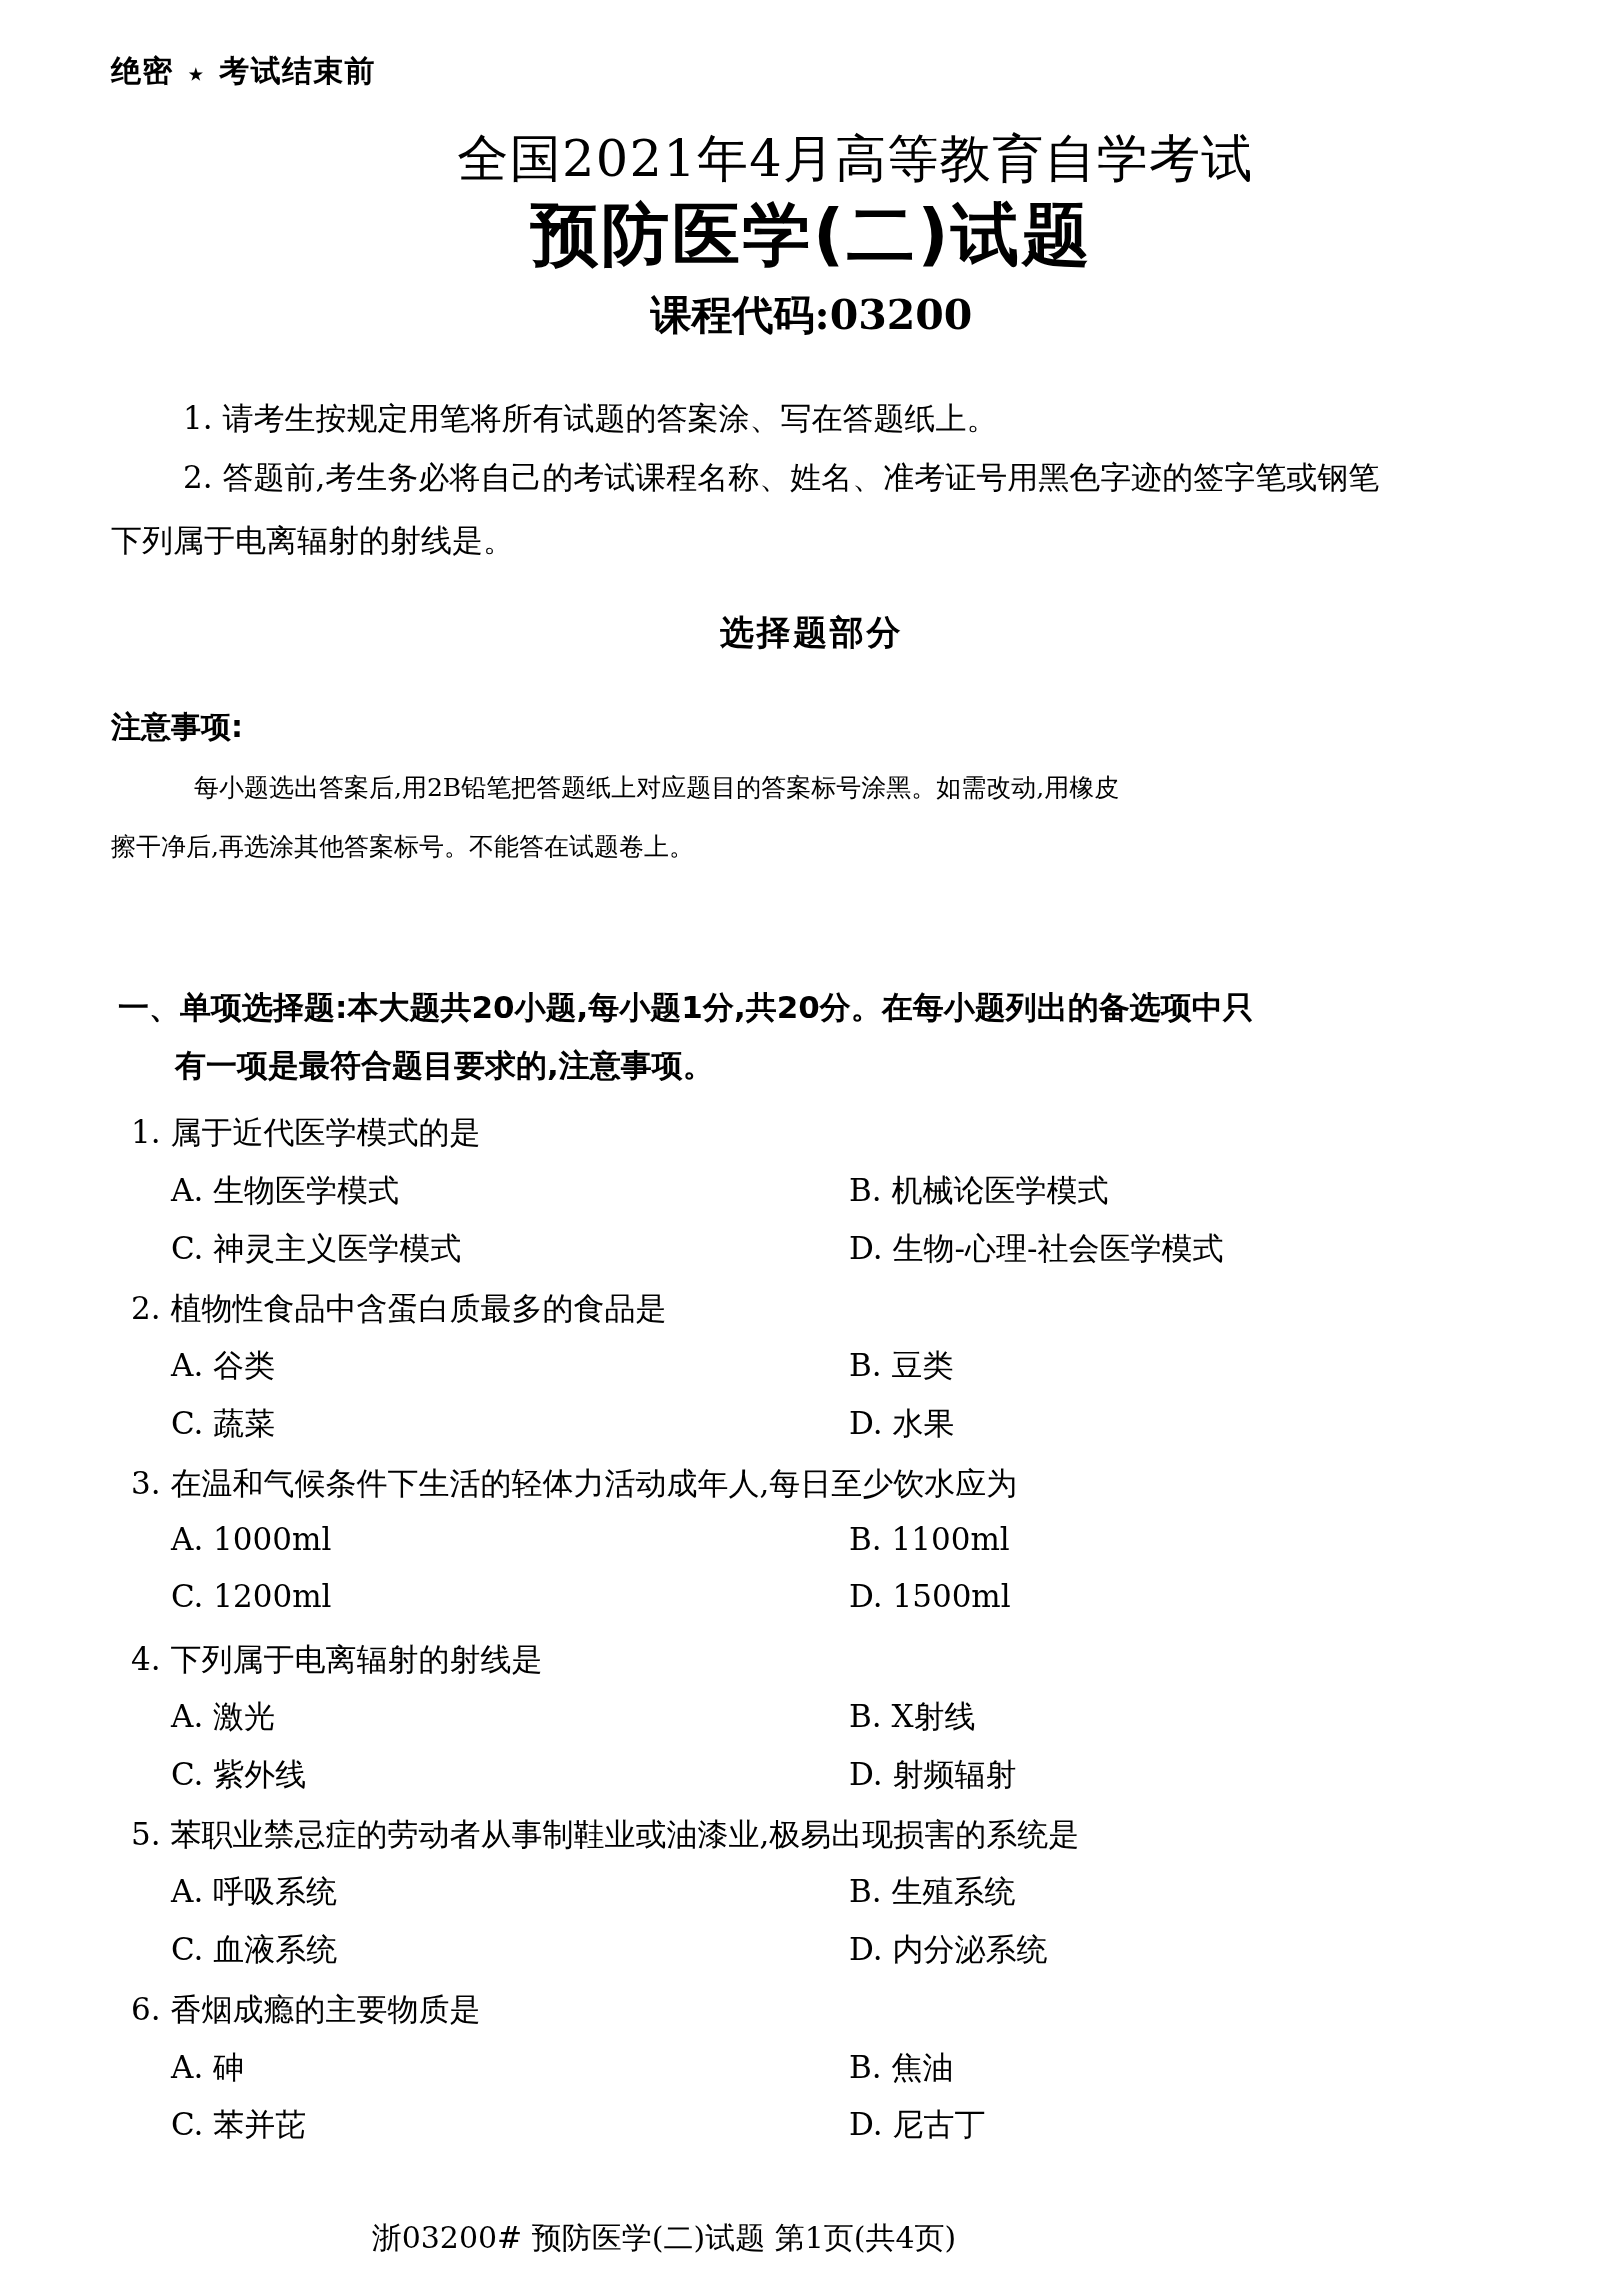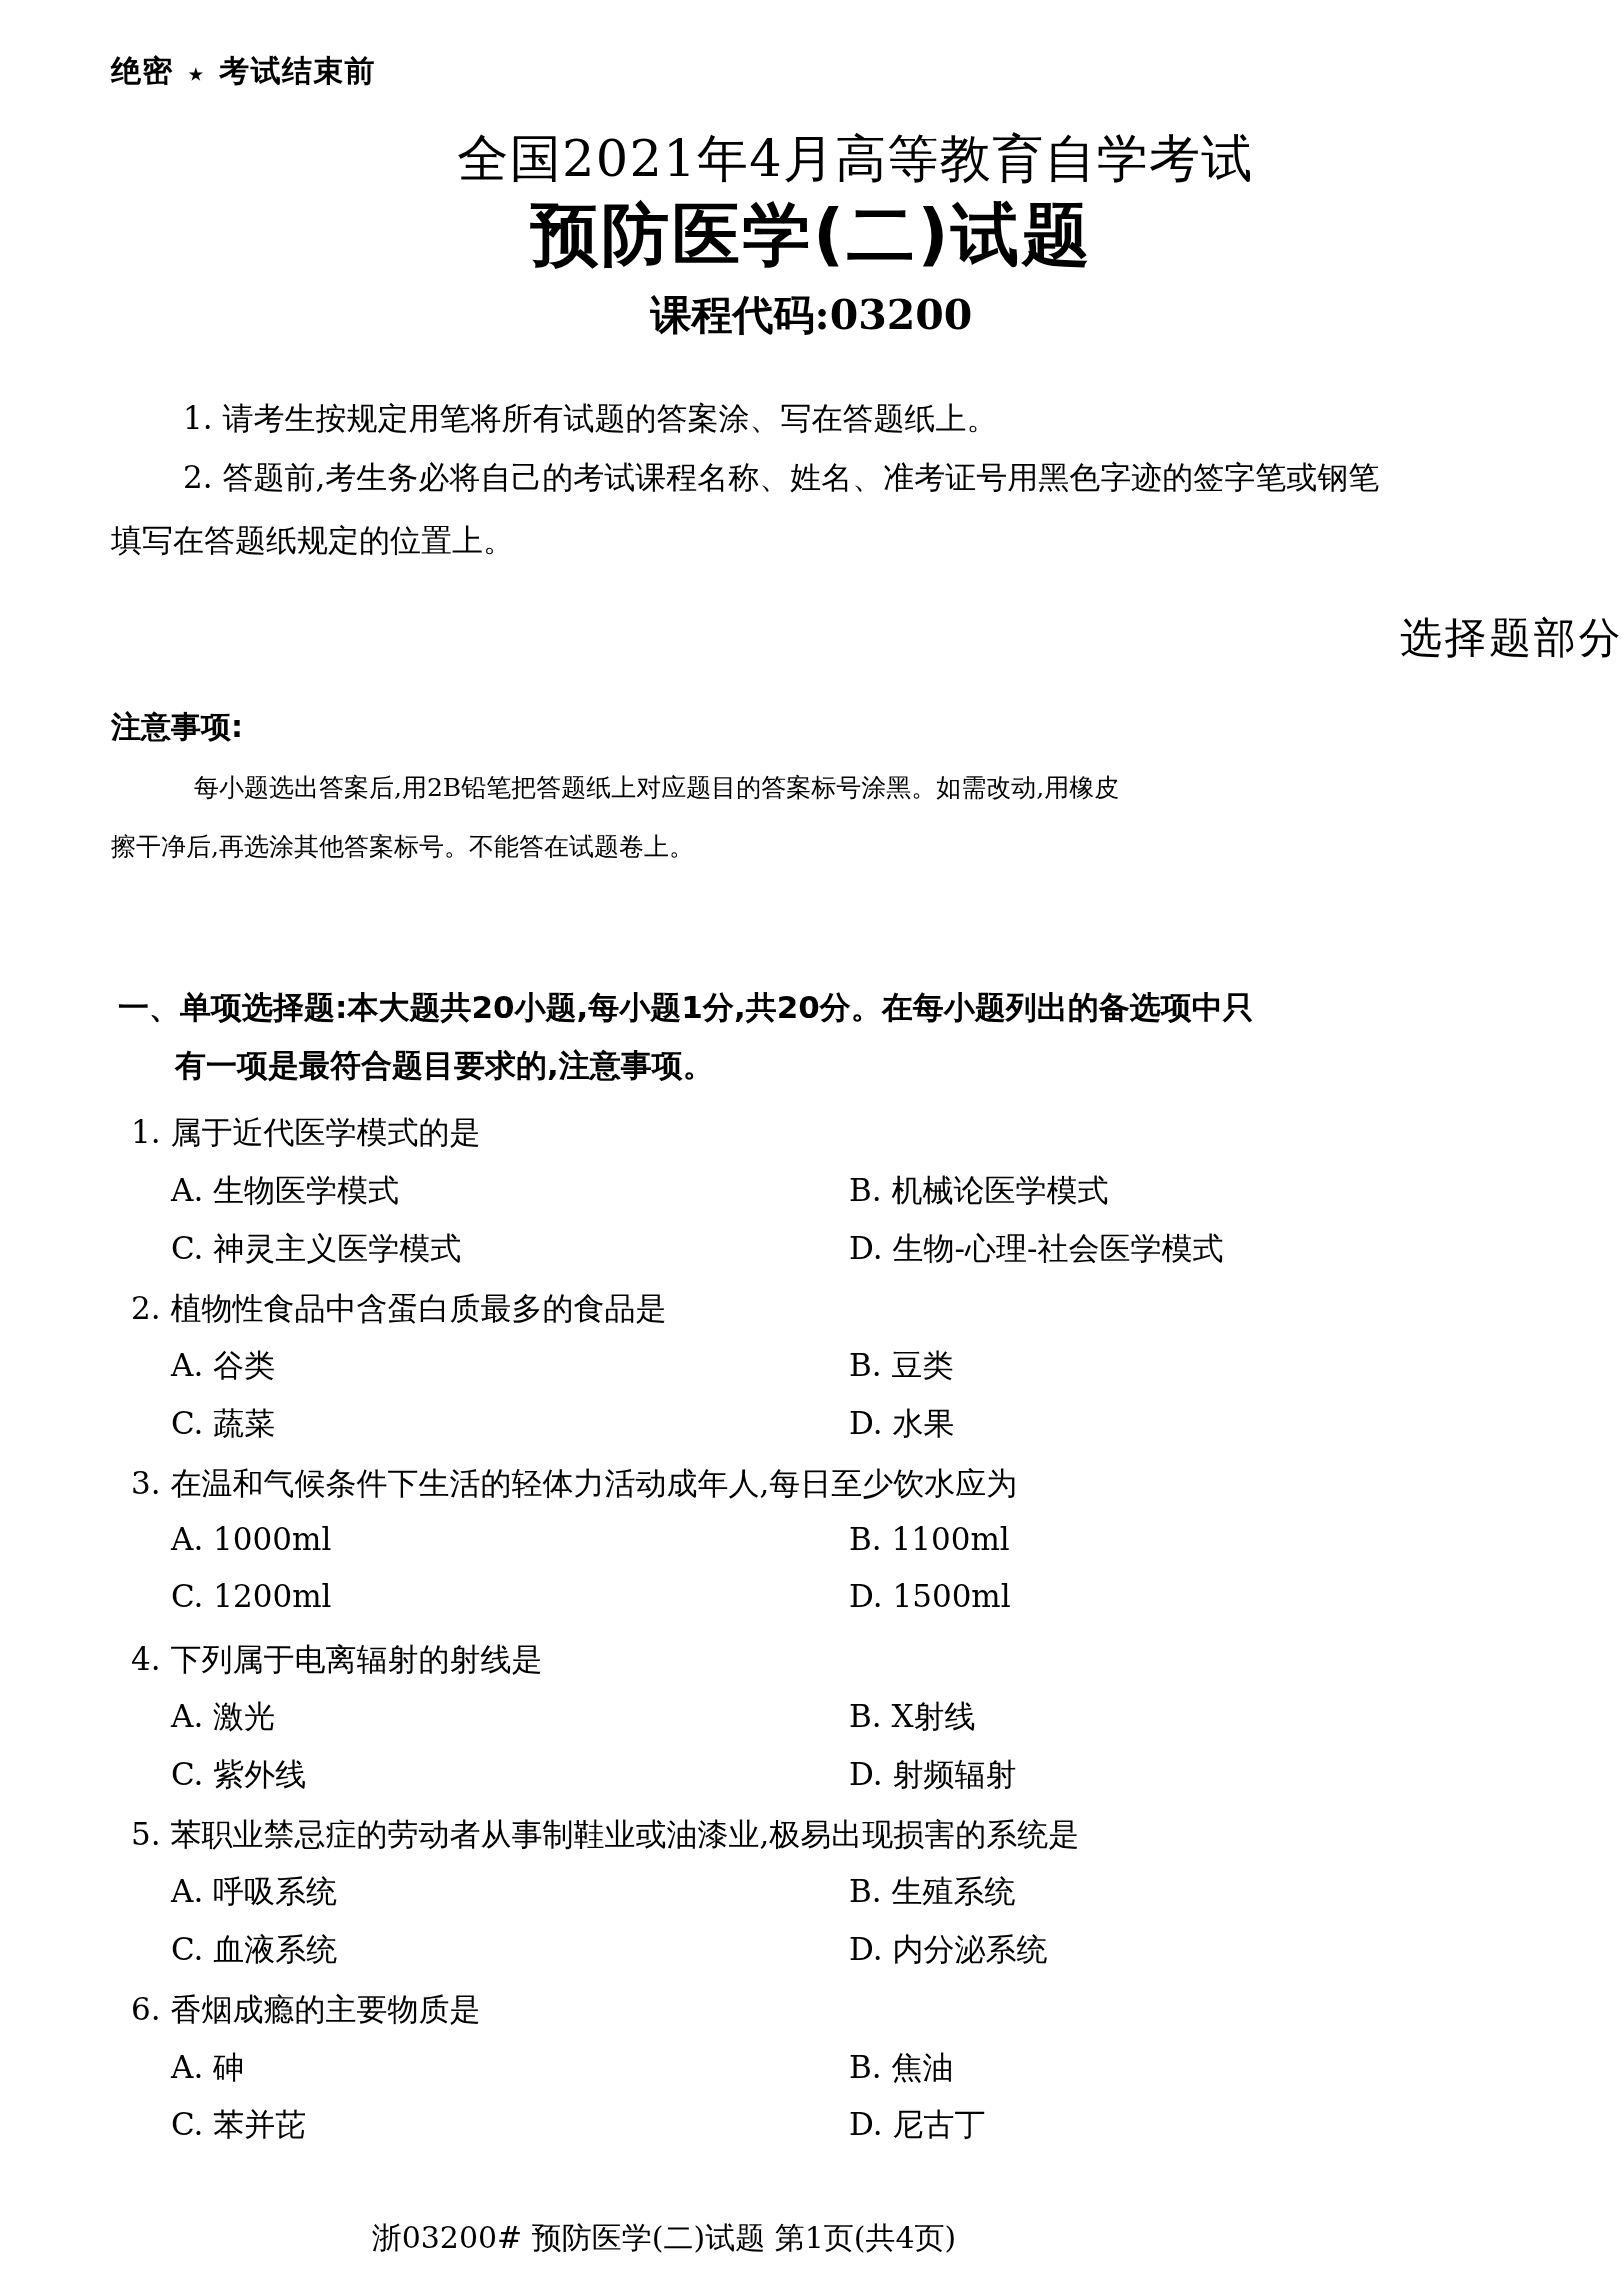--- a/index.html
+++ b/index.html
@@ -70,24 +70,24 @@
       line-height: 63px;
       white-space: nowrap;
     }
     .instr.i1 { top: 387px; text-indent: 72px; }
     .instr.i2 { top: 446px; text-indent: 72px; }
     .instr.i2b { top: 509px; }
     .section-title {
       position: absolute;
       left: 0; width: 1623px;
       top: 610px;
-      text-align: right;
-      font-family: "DejaVu Sans", "Liberation Sans", sans-serif;
-      font-weight: normal;
-      font-size: 42px;
+      text-align: center;
+      font-family: "DejaVu Sans", "Liberation Sans", sans-serif;
+      font-weight: bold;
+      font-size: 34px;
       letter-spacing: 2.6px;
       white-space: nowrap;
     }
     .notes-heading {
       position: absolute;
       left: 111px;
       top: 707px;
       font-family: "DejaVu Sans", "Liberation Sans", sans-serif;
       font-weight: bold;
       font-size: 30px;
@@ -148,21 +148,21 @@
   <div class="secret">
     <span>绝密</span><span class="star">★</span><span>考试结束前</span>
   </div>
 
   <div class="title-1">全国2021年4月高等教育自学考试</div>
   <div class="title-2">预防医学(二)试题</div>
   <div class="title-3">课程代码:03200</div>
 
   <div class="instr i1">1. 请考生按规定用笔将所有试题的答案涂、写在答题纸上。</div>
   <div class="instr i2">2. 答题前,考生务必将自己的考试课程名称、姓名、准考证号用黑色字迹的签字笔或钢笔</div>
-  <div class="instr i2b">填写在答题纸规定的位置上。</div>
+  <div class="instr i2b">下列属于电离辐射的射线是。</div>
 
   <div class="section-title">选择题部分</div>
   <div class="notes-heading">注意事项:</div>
   <div class="notes-line n1">每小题选出答案后,用2B铅笔把答题纸上对应题目的答案标号涂黑。如需改动,用橡皮</div>
   <div class="notes-line n2">擦干净后,再选涂其他答案标号。不能答在试题卷上。</div>
 
   <div class="part-heading p1">一、单项选择题:本大题共20小题,每小题1分,共20分。在每小题列出的备选项中只</div>
   <div class="part-heading p2">有一项是最符合题目要求的,注意事项。</div>
 
   <div class="questions">

